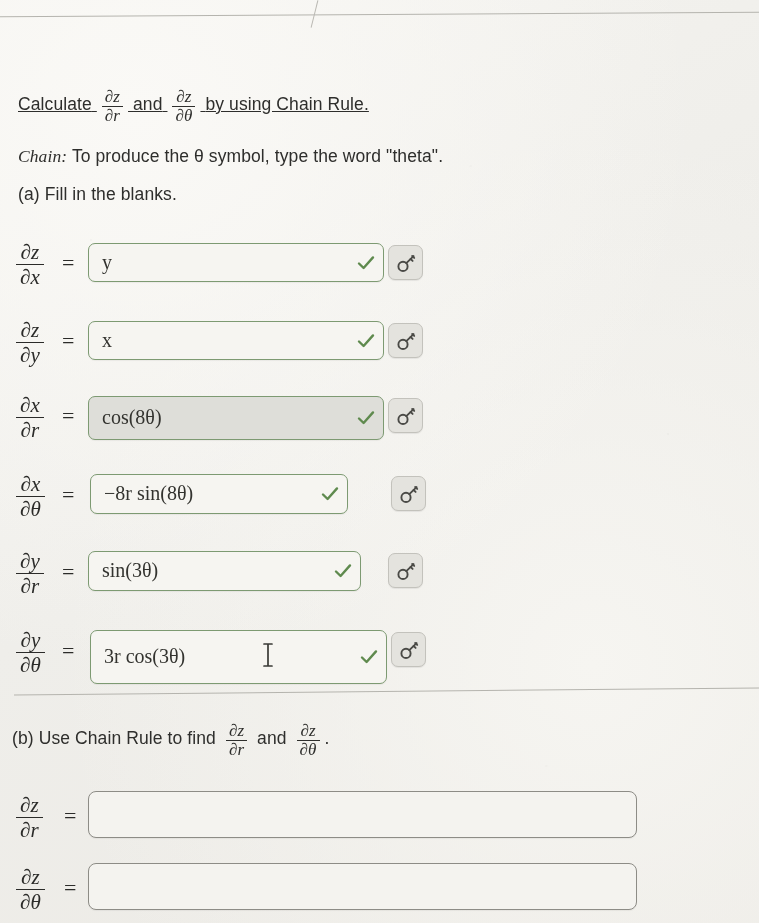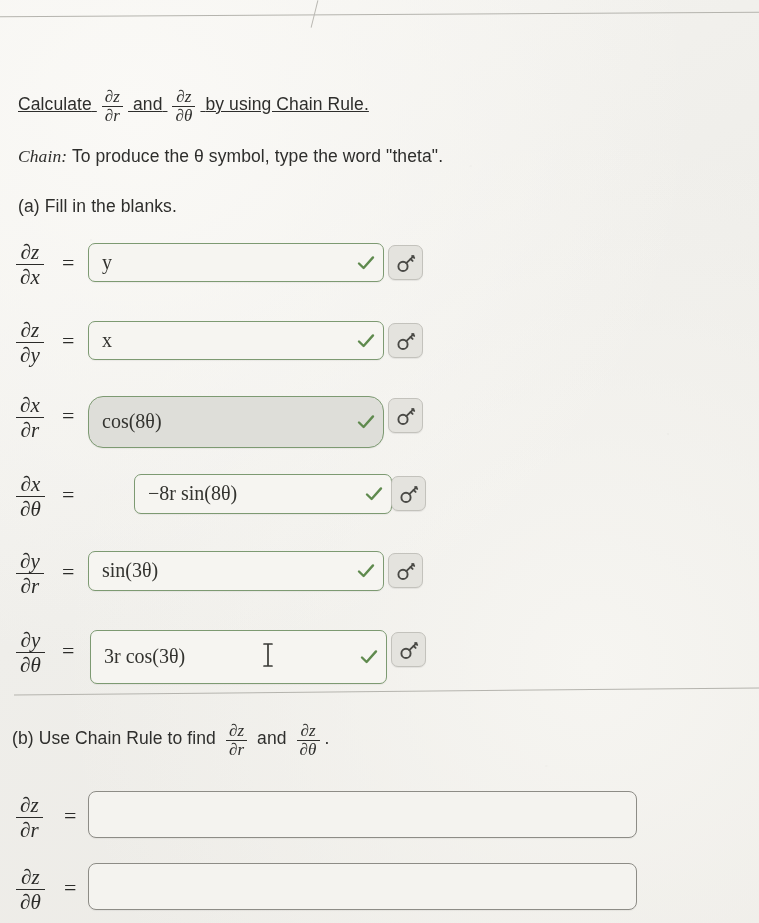--- a/index.html
+++ b/index.html
@@ -171,21 +171,21 @@
       <span class="den">∂θ</span>
     </span>
     <span>by using Chain Rule.</span>
   </div>
 
   <div class="prose" style="left:18px; top:146px;">
     <span class="note-word">Chain:</span>
     <span>To produce the θ symbol, type the word "theta".</span>
   </div>
 
-  <div class="prose" style="left:18px; top:196px;">(a) Fill in the blanks.</div>
+  <div class="prose" style="left:18px; top:184px;">(a) Fill in the blanks.</div>
 
   <div class="bigfrac" style="left:16px; top:241px;">
     <span class="num">∂z</span>
     <span class="den">∂x</span>
   </div>
   <div class="eq" style="left:62px; top:250px;">=</div>
   <div class="ansbox" style="left:88px; top:243px; width:296px; height:39px;">
     <span class="val">y</span>
     <svg class="check" viewBox="0 0 18 18">
         <path d="M2 9.5 L6.6 14 L16 3.4" fill="none" stroke="#5f8a4e" stroke-width="2.4" stroke-linecap="round" stroke-linejoin="round"></path>
@@ -218,61 +218,61 @@
       <path d="M14.6 6.0 L16.6 7.9" fill="none" stroke="#4a4a46" stroke-width="1.9" stroke-linecap="round"></path>
       <path d="M16.2 3.0 L18.2 4.9" fill="none" stroke="#4a4a46" stroke-width="1.9" stroke-linecap="round"></path>
     </svg>
   </div>
 
   <div class="bigfrac" style="left:16px; top:394px;">
     <span class="num">∂x</span>
     <span class="den">∂r</span>
   </div>
   <div class="eq" style="left:62px; top:403px;">=</div>
-  <div class="ansbox shaded" style="left:88px; top:396px; width:296px; height:52px;border-radius:15px;">
+  <div class="ansbox shaded" style="left:88px; top:396px; width:296px; height:44px;">
     <span class="val">cos(8θ)</span>
     <svg class="check" viewBox="0 0 18 18">
         <path d="M2 9.5 L6.6 14 L16 3.4" fill="none" stroke="#5f8a4e" stroke-width="2.4" stroke-linecap="round" stroke-linejoin="round"></path>
       </svg>
   </div>
   <div class="keybtn" style="left:388px; top:398px;">
     <svg viewBox="0 0 21 21" width="21" height="21">
       <circle cx="7" cy="13.4" r="4.6" fill="none" stroke="#4a4a46" stroke-width="1.9"></circle>
       <path d="M10.3 10.1 L17.6 3.1" fill="none" stroke="#4a4a46" stroke-width="1.9" stroke-linecap="round"></path>
       <path d="M14.6 6.0 L16.6 7.9" fill="none" stroke="#4a4a46" stroke-width="1.9" stroke-linecap="round"></path>
       <path d="M16.2 3.0 L18.2 4.9" fill="none" stroke="#4a4a46" stroke-width="1.9" stroke-linecap="round"></path>
     </svg>
   </div>
 
   <div class="bigfrac" style="left:16px; top:473px;">
     <span class="num">∂x</span>
     <span class="den">∂θ</span>
   </div>
   <div class="eq" style="left:62px; top:482px;">=</div>
-  <div class="ansbox" style="left:90px; top:474px; width:258px; height:40px;margin-left:44px;">
+  <div class="ansbox" style="left:90px; top:474px; width:258px; height:40px;">
     <span class="val">−8r sin(8θ)</span>
     <svg class="check" viewBox="0 0 18 18">
         <path d="M2 9.5 L6.6 14 L16 3.4" fill="none" stroke="#5f8a4e" stroke-width="2.4" stroke-linecap="round" stroke-linejoin="round"></path>
       </svg>
   </div>
   <div class="keybtn" style="left:391px; top:476px;">
     <svg viewBox="0 0 21 21" width="21" height="21">
       <circle cx="7" cy="13.4" r="4.6" fill="none" stroke="#4a4a46" stroke-width="1.9"></circle>
       <path d="M10.3 10.1 L17.6 3.1" fill="none" stroke="#4a4a46" stroke-width="1.9" stroke-linecap="round"></path>
       <path d="M14.6 6.0 L16.6 7.9" fill="none" stroke="#4a4a46" stroke-width="1.9" stroke-linecap="round"></path>
       <path d="M16.2 3.0 L18.2 4.9" fill="none" stroke="#4a4a46" stroke-width="1.9" stroke-linecap="round"></path>
     </svg>
   </div>
 
   <div class="bigfrac" style="left:16px; top:550px;">
     <span class="num">∂y</span>
     <span class="den">∂r</span>
   </div>
   <div class="eq" style="left:62px; top:559px;">=</div>
-  <div class="ansbox" style="left:88px; top:551px; width:296px; height:40px;">
+  <div class="ansbox" style="left:88px; top:551px; width:273px; height:40px;">
     <span class="val">sin(3θ)</span>
     <svg class="check" viewBox="0 0 18 18">
         <path d="M2 9.5 L6.6 14 L16 3.4" fill="none" stroke="#5f8a4e" stroke-width="2.4" stroke-linecap="round" stroke-linejoin="round"></path>
       </svg>
   </div>
   <div class="keybtn" style="left:388px; top:553px;">
     <svg viewBox="0 0 21 21" width="21" height="21">
       <circle cx="7" cy="13.4" r="4.6" fill="none" stroke="#4a4a46" stroke-width="1.9"></circle>
       <path d="M10.3 10.1 L17.6 3.1" fill="none" stroke="#4a4a46" stroke-width="1.9" stroke-linecap="round"></path>
       <path d="M14.6 6.0 L16.6 7.9" fill="none" stroke="#4a4a46" stroke-width="1.9" stroke-linecap="round"></path>

